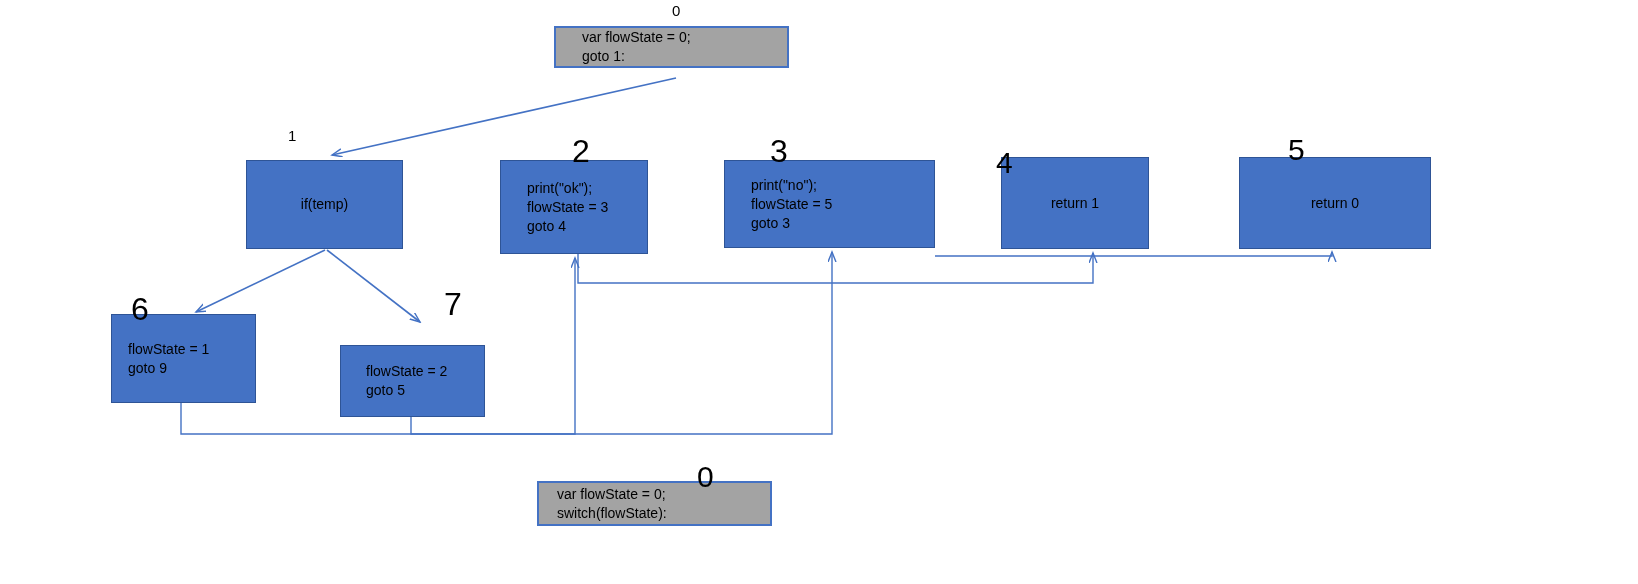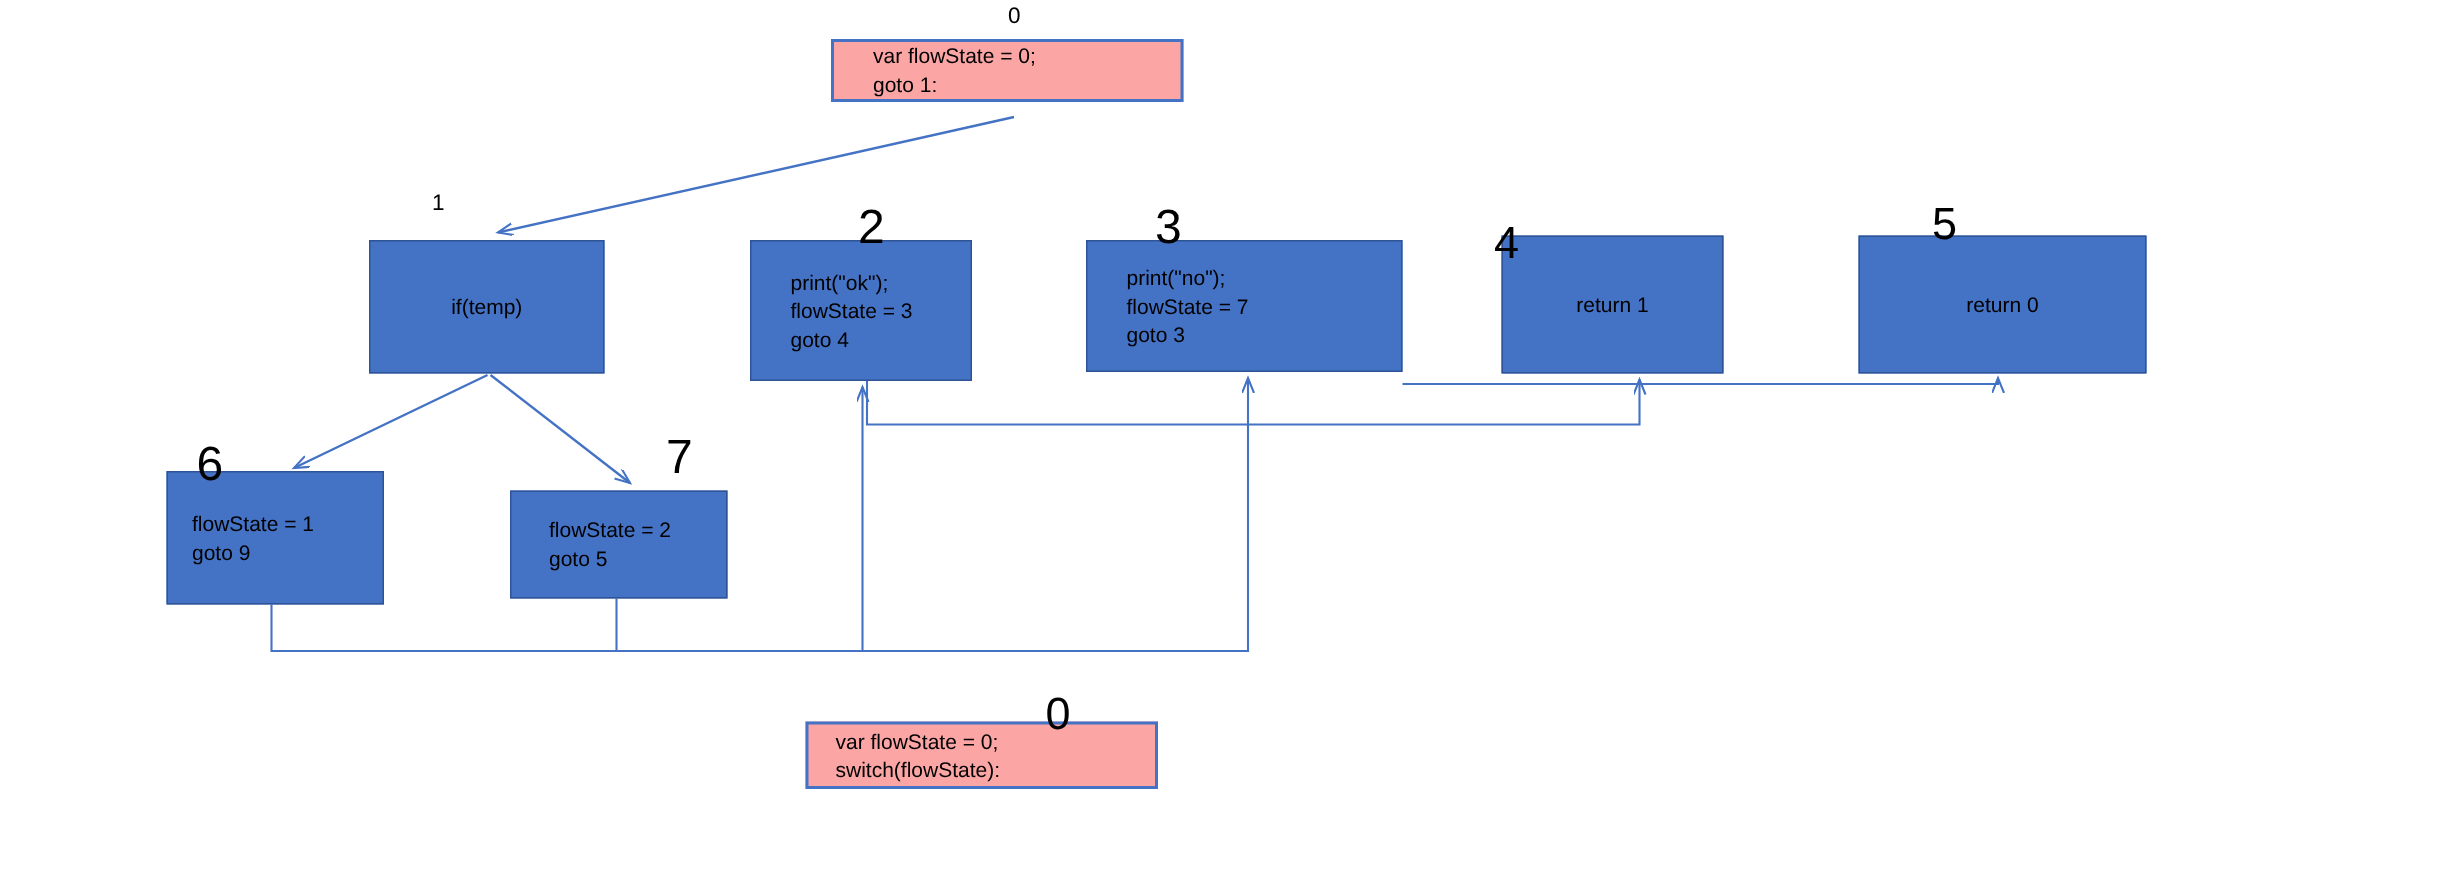--- a/index.html
+++ b/index.html
@@ -36,21 +36,21 @@
     font-size: 14px;
     line-height: 19px;
     white-space: pre;
     padding-left: 26px;
   }
   .node.blue {
     background: #4472C4;
     border-color: #2E5496;
   }
   .node.orange {
-    background: #fca5a5;
+    background: #a3a3a3;
     border-color: #4472C4;
     border-width: 2px;
   }
   .node.center-text {
     padding-left: 0;
     align-items: center;
   }
   .node-line {
     display: block;
   }
@@ -116,42 +116,42 @@
 
   <div class="node blue" style="left:500px; top:160px; width:148px; height:94px;">
     <span class="node-line">print("ok");</span>
     <span class="node-line">flowState = 3</span>
     <span class="node-line">goto 4</span>
   </div>
   <div class="nlabel" style="left:572px; top:135px; font-size:32px;">2</div>
 
   <div class="node blue" style="left:724px; top:160px; width:211px; height:88px;">
     <span class="node-line">print("no");</span>
-    <span class="node-line">flowState = 7</span>
+    <span class="node-line">flowState = 5</span>
     <span class="node-line">goto 3</span>
   </div>
   <div class="nlabel" style="left:770px; top:135px; font-size:32px;">3</div>
 
   <div class="node blue center-text" style="left:1001px; top:157px; width:148px; height:92px;">
     <span class="node-line">return 1</span>
   </div>
   <div class="nlabel" style="left:996px; top:148px; font-size:30px;">4</div>
 
   <div class="node blue center-text" style="left:1239px; top:157px; width:192px; height:92px;">
     <span class="node-line">return 0</span>
   </div>
   <div class="nlabel" style="left:1288px; top:135px; font-size:30px;">5</div>
 
   <div class="node blue" style="left:111px; top:314px; width:145px; height:89px; padding-left:16px;">
     <span class="node-line">flowState = 1</span>
     <span class="node-line">goto 9</span>
   </div>
   <div class="nlabel" style="left:131px; top:293px; font-size:32px;">6</div>
 
-  <div class="node blue" style="left:340px; top:327px; width:145px; height:72px; padding-left:25px;">
+  <div class="node blue" style="left:340px; top:345px; width:145px; height:72px; padding-left:25px;">
     <span class="node-line">flowState = 2</span>
     <span class="node-line">goto 5</span>
   </div>
   <div class="nlabel" style="left:444px; top:288px; font-size:32px;">7</div>
 
   <div class="node orange" style="left:537px; top:481px; width:235px; height:45px; padding-left:18px;">
     <span class="node-line">var flowState = 0;</span>
     <span class="node-line">switch(flowState):</span>
   </div>
   <div class="nlabel" style="left:697px; top:462px; font-size:30px;">0</div>

